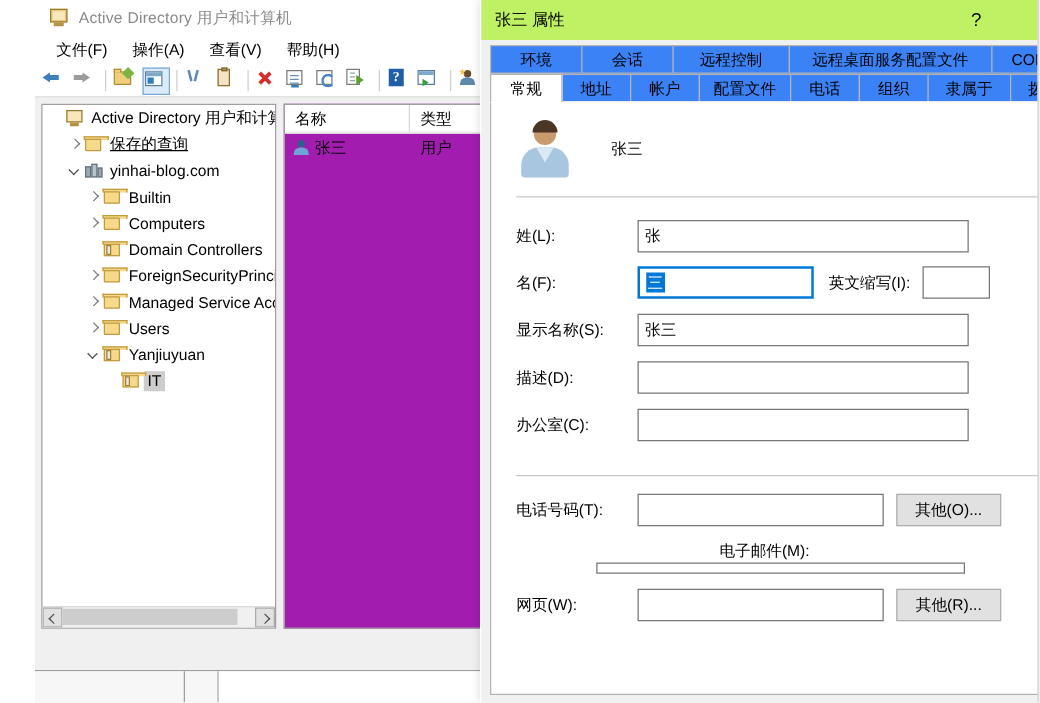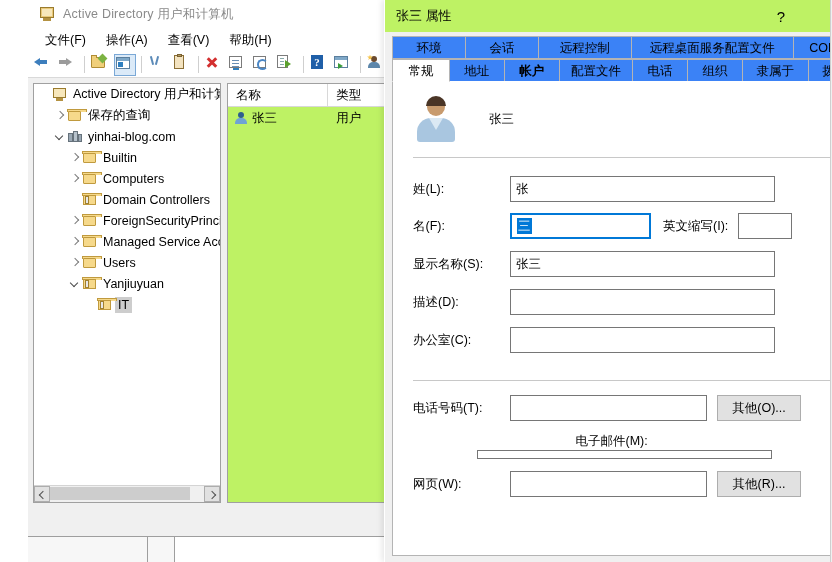--- a/index.html
+++ b/index.html
@@ -187,21 +187,21 @@
     content:""; position:absolute; left:5px; top:5px; width:5px;height:5px;
     border-left:1.6px solid #505050; border-bottom:1.6px solid #505050;
   }
   .h-scroll .btn.left::before{transform:rotate(45deg);}
   .h-scroll .btn.right::before{transform:rotate(-135deg); left:4px;}
   .h-scroll .track{flex:1 1 auto;height:16px;background:#f0f0f0;position:relative;}
   .h-scroll .thumb{position:absolute;left:0;top:1px;height:13px;width:140px;background:#cdcdcd;}
 
   #list-pane {
     position: absolute; left: 199px; top: 4px; width: 159px; height: 420px;
-    background: #bef264; border: 1px solid #a0a0a0; border-right: none;
+    background: #a21caf; border: 1px solid #a0a0a0; border-right: none;
     box-sizing: border-box; overflow: hidden;
   }
   .list-header {
     display: flex; height: 22px; background: #ffffff;
     border-bottom: 1px solid #d8d8d8; align-items: center;
     font-size: 12.5px;
   }
   .lh-cell { padding-left: 8px; box-sizing: border-box; height:22px; line-height:22px;}
   .lh-cell.c1 { width: 101px; border-right: 1px solid #d8d8d8; }
   .lh-cell.c2 { width: 58px; }
@@ -402,21 +402,21 @@
       <div id="tree-pane">
         <div id="tree-scroll">
             <div class="tree-row" style="padding-left: 4px;">
               <span class="chev"></span>
               <span class="t-ico console">
                 <span class="scr"></span>
                 <span class="base"></span>
               </span>
               <span class="tree-label">Active Directory 用户和计算机</span>
             </div>
-            <div class="tree-row" style="padding-left: 19px;">
+            <div class="tree-row" style="padding-left: 19px; text-decoration: underline;">
               <span class="chev closed"></span>
               <span class="t-ico folder">
                 <span class="tab"></span>
                 <span class="f"></span>
               </span>
               <span class="tree-label">保存的查询</span>
             </div>
             <div class="tree-row" style="padding-left: 19px;">
               <span class="chev open"></span>
               <span class="t-ico domain">
@@ -548,21 +548,21 @@
       <div class="tab-row row1" id="tab-row-1">
           <div class="tab" style="width: 75px;">环境</div>
           <div class="tab" style="width: 75px;">会话</div>
           <div class="tab" style="width: 95px;">远程控制</div>
           <div class="tab" style="width: 166px;">远程桌面服务配置文件</div>
           <div class="tab" style="width: 70px;">COM+</div>
         </div>
       <div class="tab-row row2" id="tab-row-2">
           <div class="tab active" style="width: 62px;">常规</div>
           <div class="tab" style="width: 60px;">地址</div>
-          <div class="tab" style="width: 60px; font-weight: bold;">帐户</div>
+          <div class="tab" style="width: 60px;">帐户</div>
           <div class="tab" style="width: 80px;">配置文件</div>
           <div class="tab" style="width: 60px;">电话</div>
           <div class="tab" style="width: 60px;">组织</div>
           <div class="tab" style="width: 72px;">隶属于</div>
           <div class="tab" style="width: 58px;">拨入</div>
         </div>
     </div>
 
     <div id="tabpage">
 

